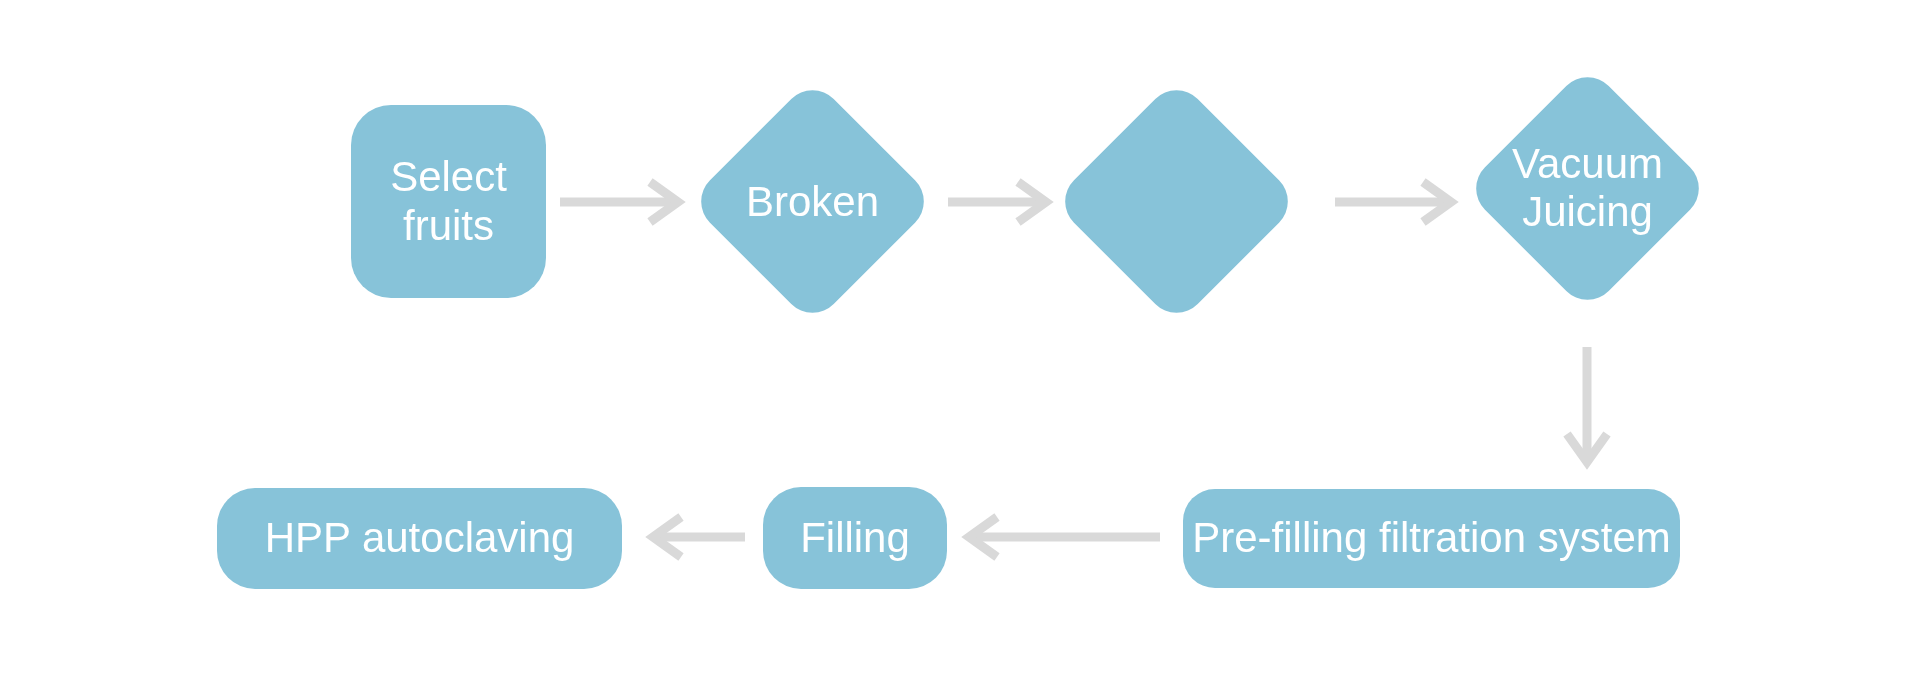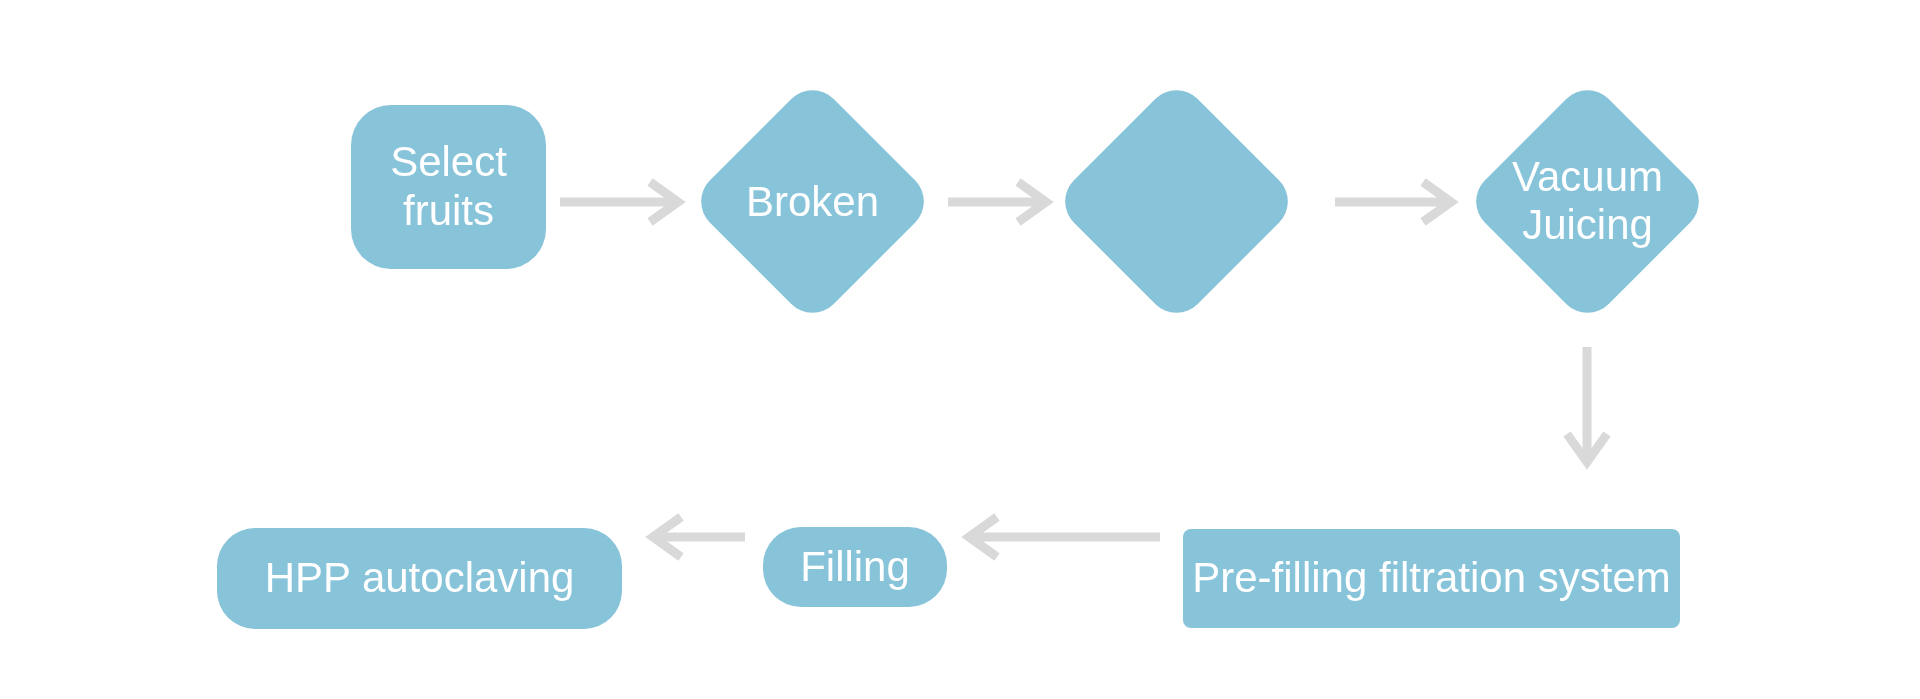--- a/index.html
+++ b/index.html
@@ -24,21 +24,21 @@
     display: flex;
     align-items: center;
     justify-content: center;
     text-align: center;
     font-size: 42px;
     line-height: 1.16;
     box-sizing: border-box;
     padding: 0 10px;
   }
   .rect { border-radius: 36px; }
-  .nowrap { white-space: nowrap; margin-top: 40px; }
+  .nowrap { white-space: nowrap; }
 
   .diamond { position: absolute; width: 175px; height: 175px; }
   .diamond .shape {
     position: absolute;
     inset: 0;
     background: var(--accent);
     border-radius: 30px;
     transform: rotate(45deg);
   }
   .diamond .dlabel {
@@ -47,26 +47,26 @@
     top: 50%;
     transform: translate(-50%, -50%);
     width: 240px;
     color: var(--label);
     font-size: 42px;
     line-height: 1.16;
     text-align: center;
   }
 
   
-  #n-select  { left: 351px;  top: 105px; width: 195px; height: 164px; border-radius: 40px; }
+  #n-select  { left: 351px;  top: 105px; width: 195px; height: 193px; border-radius: 40px; }
   #n-clean   { left: 725px;  top: 114px; }
   #n-broken  { left: 1089px; top: 114px; }
-  #n-vacuum  { left: 1500px; top: 114px; }
-  #n-prefill { left: 1183px; top: 489px; width: 497px; height: 99px;  border-radius: 8px; }
-  #n-filling { left: 763px;  top: 487px; width: 184px; height: 80px; border-radius: 38px; }
+  #n-vacuum  { left: 1500px; top: 101px; }
+  #n-prefill { left: 1183px; top: 489px; width: 497px; height: 99px;  border-radius: 32px; }
+  #n-filling { left: 763px;  top: 487px; width: 184px; height: 102px; border-radius: 38px; }
   #n-hpp     { left: 217px;  top: 488px; width: 405px; height: 101px; border-radius: 38px; }
 
   svg.arrows {
     position: absolute;
     inset: 0;
     width: 1920px;
     height: 699px;
     pointer-events: none;
   }
   svg.arrows line, svg.arrows polyline {

